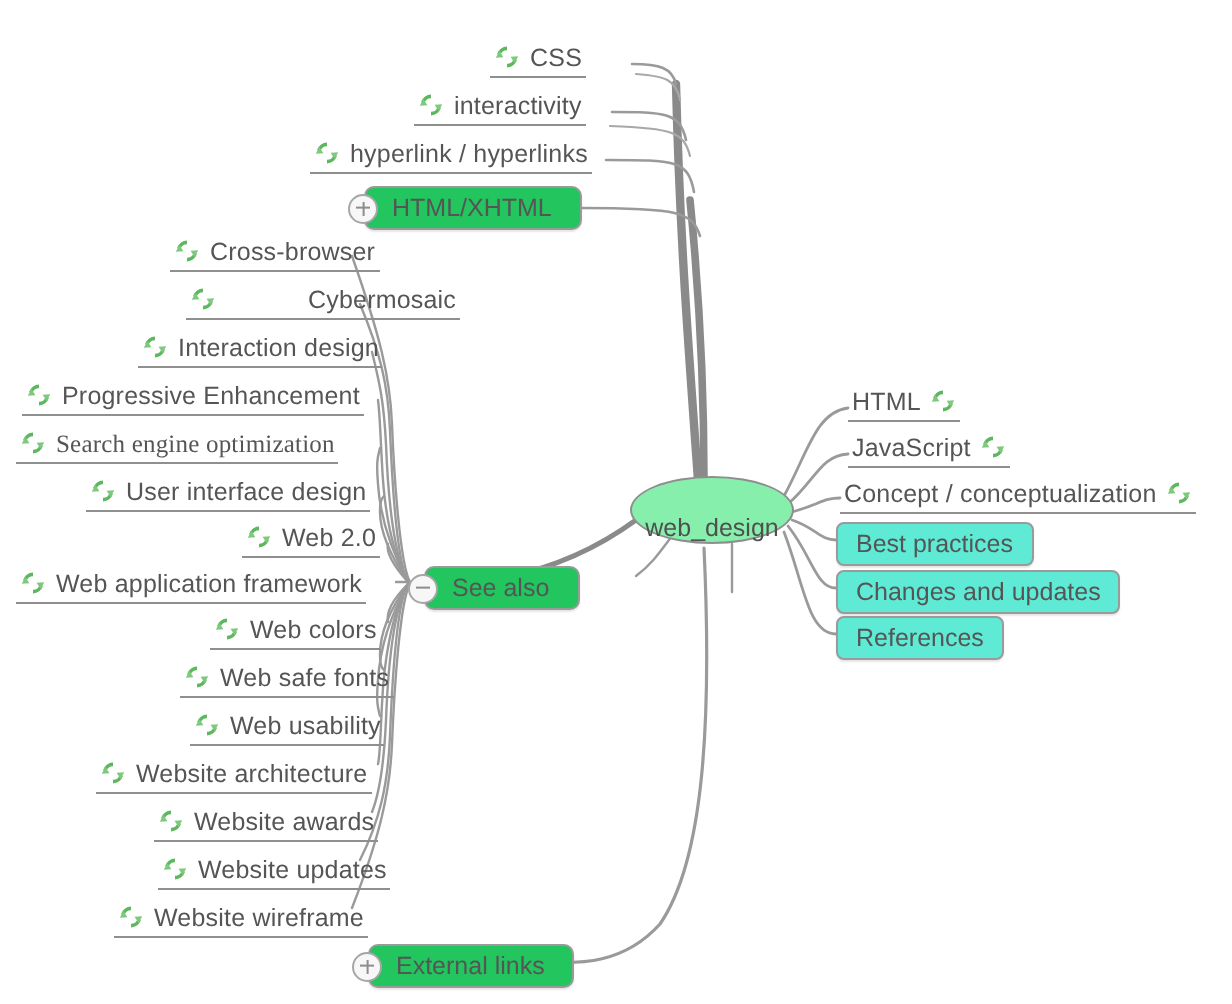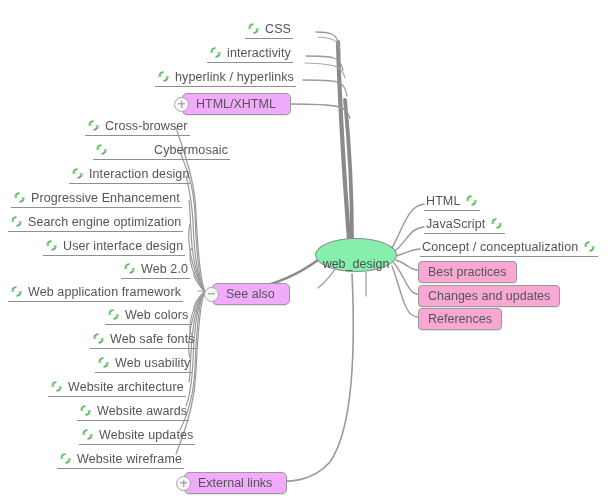--- a/index.html
+++ b/index.html
@@ -57,38 +57,38 @@
     display: inline-block;
     position: relative;
     top: -1px;
   }
   .sync-icon svg { display:block; width:13px; height:13px; }
 
   
   .boxed {
     border: 1px solid #9a9a9a;
     border-radius: 4px;
-    background: #f9a8d4;
+    background: #5eead4;
     padding: 3px 9px 3px 9px;
     box-shadow: 0 1px 1px rgba(0,0,0,0.10);
     font-size: 12.5px;
     color: #555;
   }
 
   
   .toggle-node {
     position: absolute;
     display: flex;
     align-items: center;
     gap: 0px;
   }
   .toggle-node .pill {
     border: 1px solid #9a9a9a;
     border-radius: 5px;
-    background: #f0abfc;
+    background: #22c55e;
     padding: 3px 14px 3px 13px;
     font-size: 12.5px;
     color: #555;
     white-space: nowrap;
     box-shadow: 0 1px 1px rgba(0,0,0,0.10);
     margin-left: -7px;
     position: relative;
     z-index: 1;
   }
   .circle-btn {
@@ -276,21 +276,21 @@
         <svg viewBox="0 0 16 16">
           <path d="M8 1.6A6.4 6.4 0 0 0 1.9 6.2l2.1.6A4.2 4.2 0 0 1 8 3.8z" fill="#5cb85c"></path>
           <path d="M8 14.4A6.4 6.4 0 0 0 14.1 9.8l-2.1-.6A4.2 4.2 0 0 1 8 12.2z" fill="#5cb85c"></path>
           <path d="M3.3 4.2 1.1 8.4l4.7-.2z" fill="#7ec97e"></path>
           <path d="M12.7 11.8l2.2-4.2-4.7.2z" fill="#7ec97e"></path>
         </svg>
       </span>
     <span class="lbl">Progressive Enhancement</span>
   </div>
 
-  <div class="node leaf" style="left:8px; top:215px;">
+  <div class="node leaf" style="left:8px; top:215px;font-family:Liberation Serif, serif;">
     <span class="sync-icon">
         <svg viewBox="0 0 16 16">
           <path d="M8 1.6A6.4 6.4 0 0 0 1.9 6.2l2.1.6A4.2 4.2 0 0 1 8 3.8z" fill="#5cb85c"></path>
           <path d="M8 14.4A6.4 6.4 0 0 0 14.1 9.8l-2.1-.6A4.2 4.2 0 0 1 8 12.2z" fill="#5cb85c"></path>
           <path d="M3.3 4.2 1.1 8.4l4.7-.2z" fill="#7ec97e"></path>
           <path d="M12.7 11.8l2.2-4.2-4.7.2z" fill="#7ec97e"></path>
         </svg>
       </span>
     <span class="lbl">Search engine optimization</span>
   </div>

